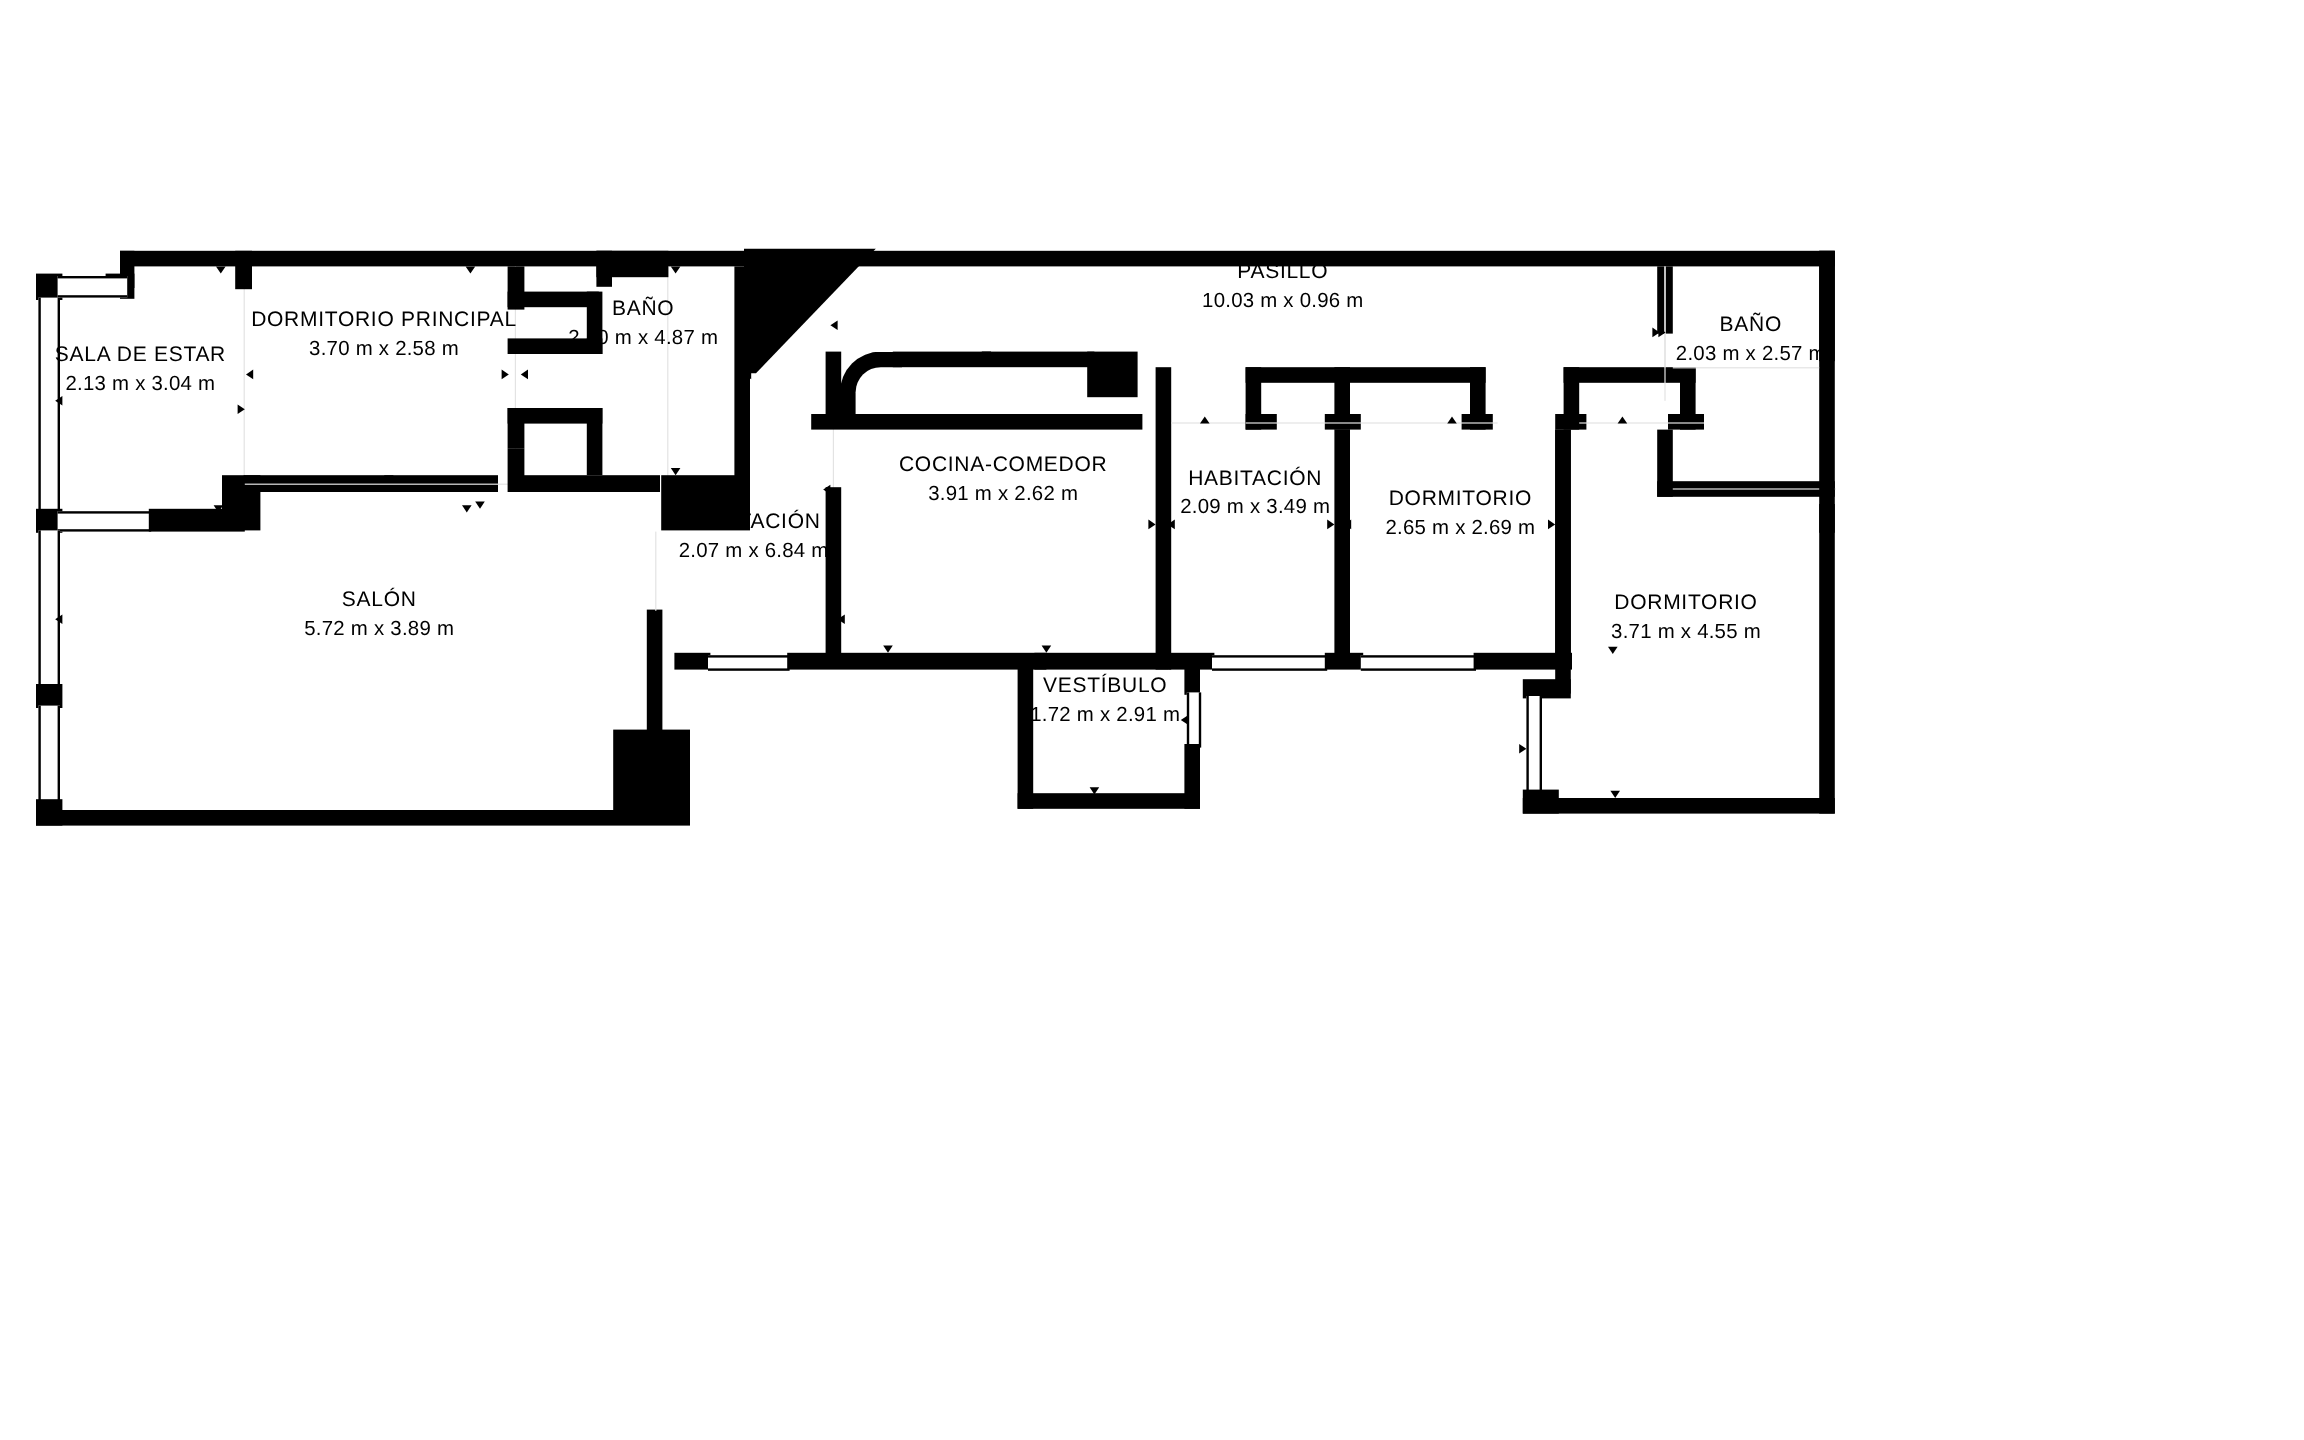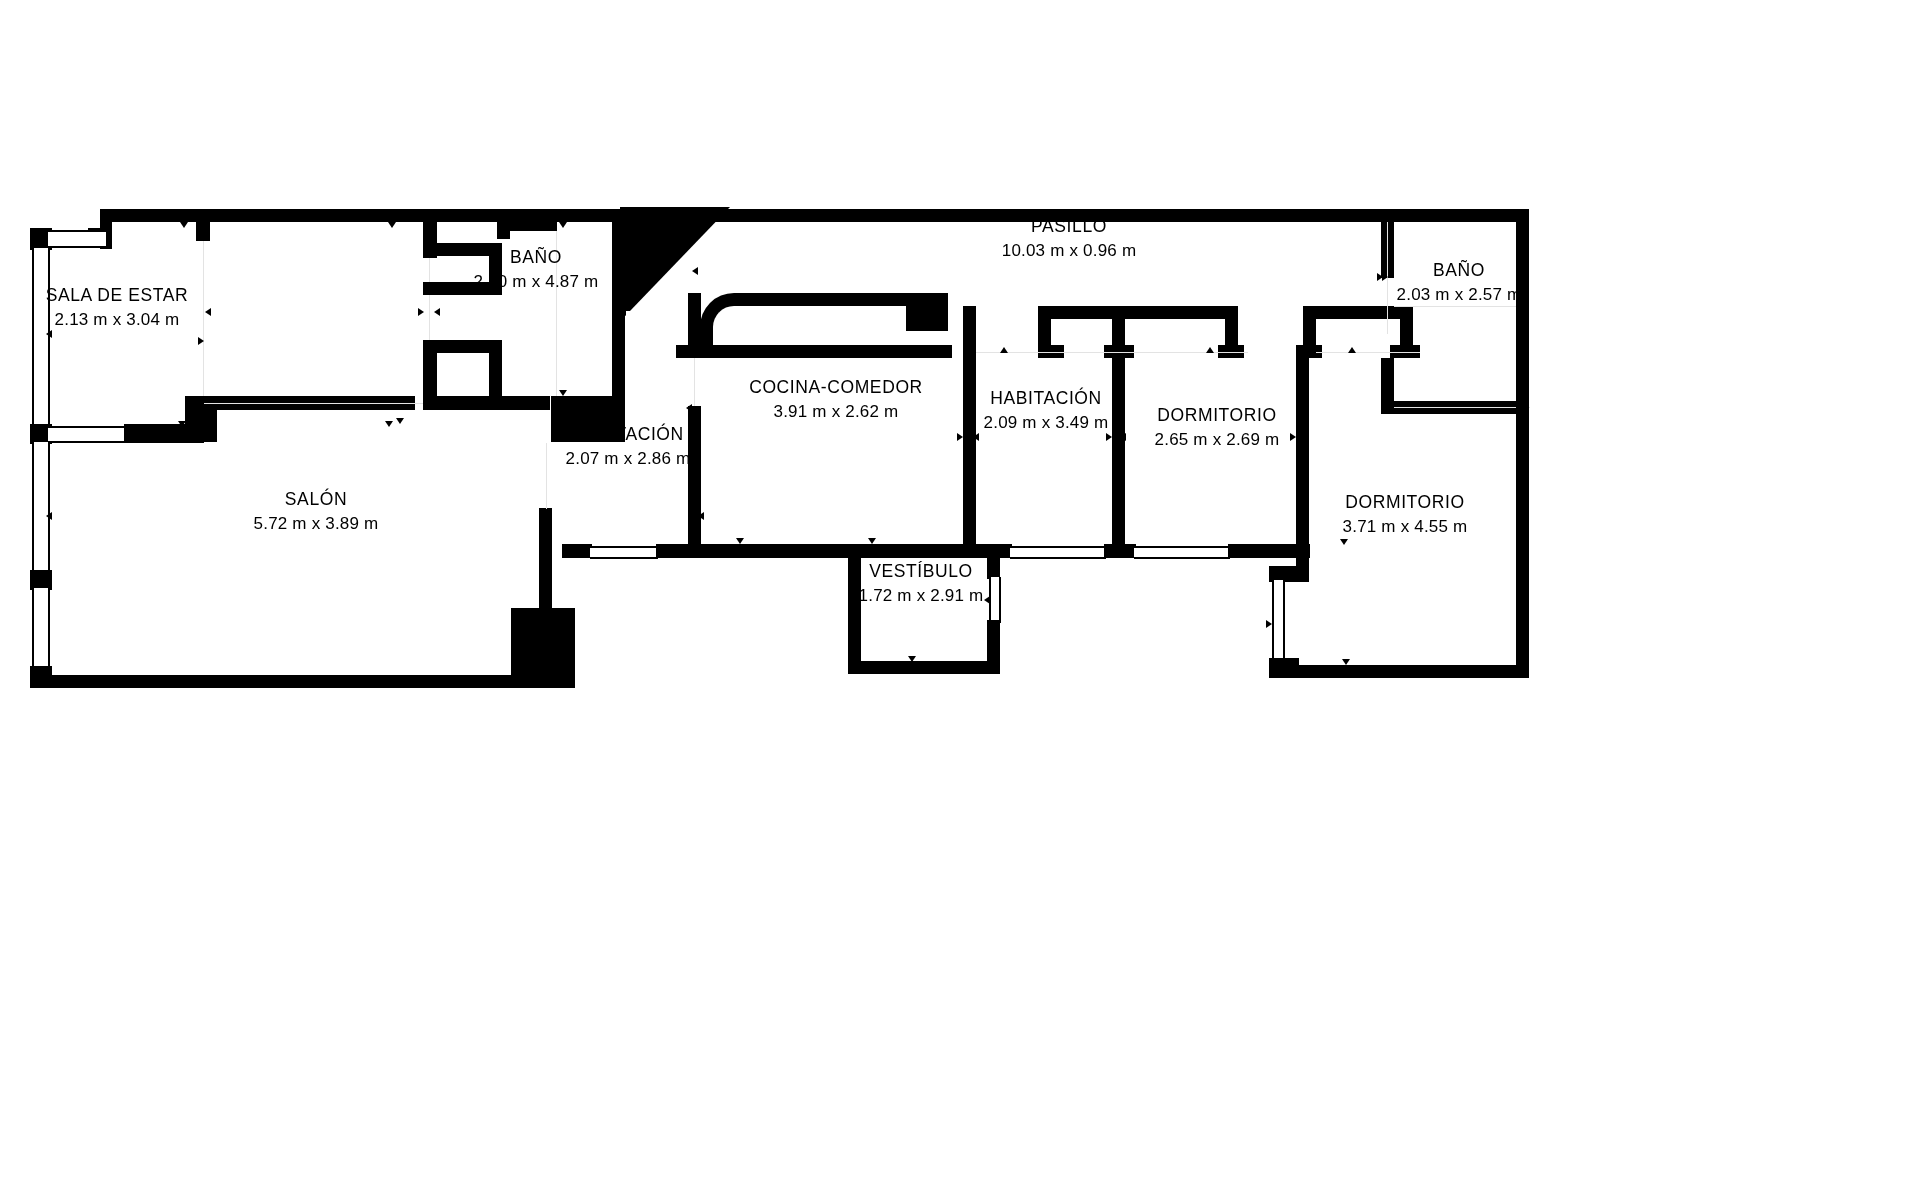--- a/index.html
+++ b/index.html
@@ -260,29 +260,33 @@
   <div class="marker left" style="left:984px; top:596px;"></div>
   <div class="marker right" style="left:1266px; top:620px;"></div>
   <div class="marker down" style="left:1342px; top:659px;"></div>
   <div class="marker right" style="left:1382px; top:273px;"></div>
 
   <div class="room-label" style="left:117px; top:308px; transform:translate(-50%,-50%);">
     <span class="rl-name">SALA DE ESTAR</span>
     <span class="rl-dim">2.13 m x 3.04 m</span>
   </div>
 
+  <div class="room-label" style="left:320px; top:279px; transform:translate(-50%,-50%);">
+    <span class="rl-name">DORMITORIO PRINCIPAL</span>
+    <span class="rl-dim">3.70 m x 2.58 m</span>
+  </div>
 
   <div class="room-label" style="left:536px; top:270px; transform:translate(-50%,-50%);">
     <span class="rl-name">BAÑO</span>
     <span class="rl-dim">2.40 m x 4.87 m</span>
   </div>
 
   <div class="room-label" style="left:628px; top:447px; transform:translate(-50%,-50%);">
     <span class="rl-name">HABITACIÓN</span>
-    <span class="rl-dim">2.07 m x 2.86 m</span>
+    <span class="rl-dim">2.07 m x 6.84 m</span>
   </div>
 
   <div class="room-label" style="left:316px; top:512px; transform:translate(-50%,-50%);">
     <span class="rl-name">SALÓN</span>
     <span class="rl-dim">5.72 m x 3.89 m</span>
   </div>
 
   <div class="room-label" style="left:836px; top:400px; transform:translate(-50%,-50%);">
     <span class="rl-name">COCINA-COMEDOR</span>
     <span class="rl-dim">3.91 m x 2.62 m</span>

